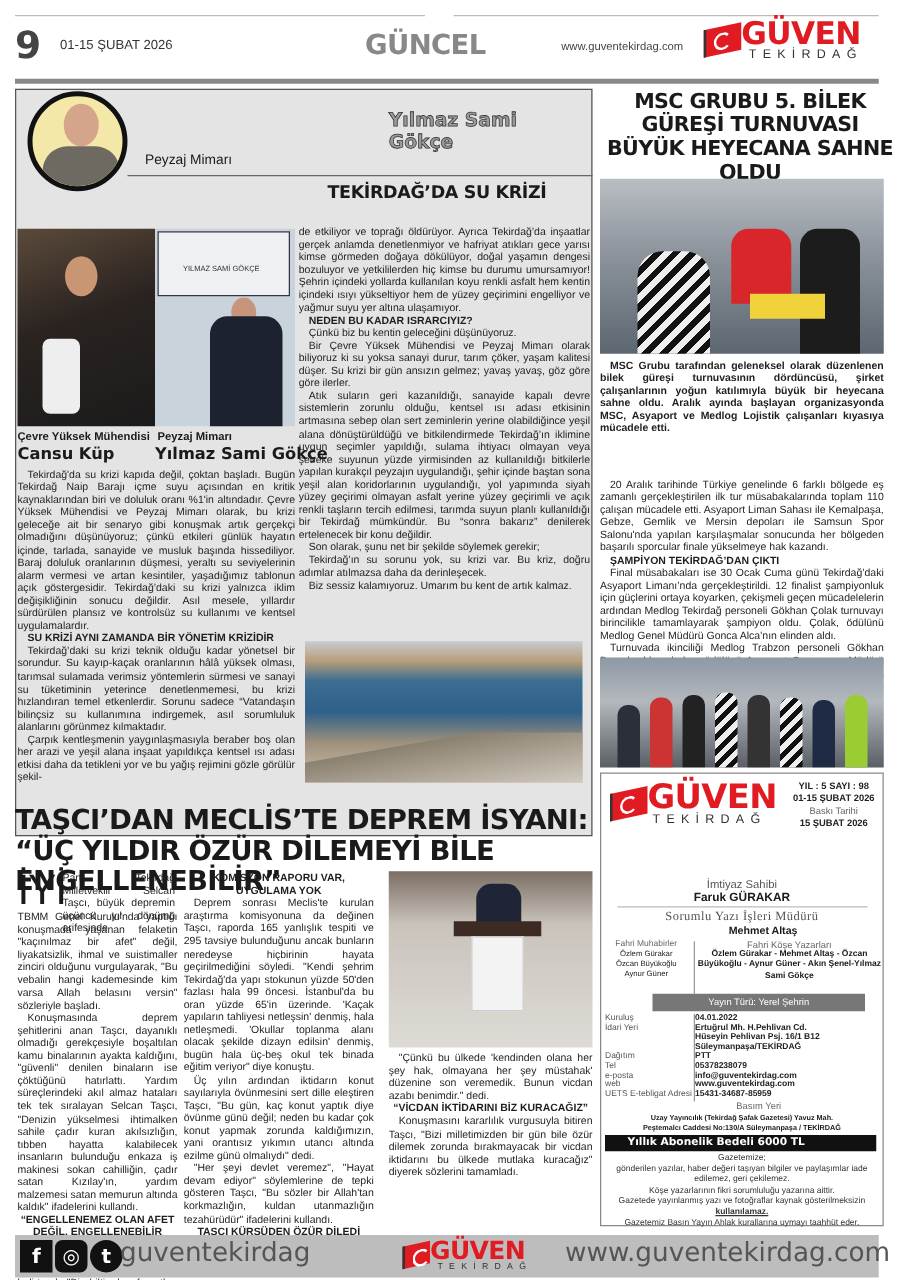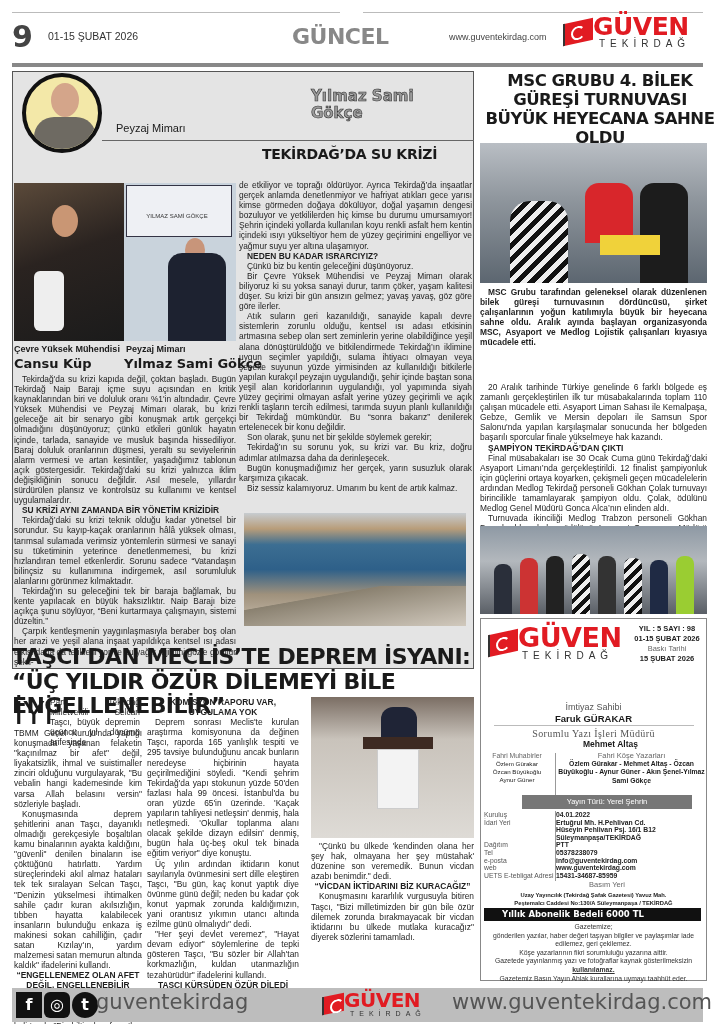--- a/index.html
+++ b/index.html
@@ -161,39 +161,37 @@
 </div>
 <div class="abs cap1">Çevre Yüksek Mühendisi</div>
 <div class="abs cap2">Peyzaj Mimarı</div>
 <div class="abs cap3">Cansu Küp</div>
 <div class="abs cap4">Yılmaz Sami Gökçe</div>
 
 <div class="abs txt colL">
   <p>Tekirdağ'da su krizi kapıda değil, çoktan başladı. Bugün Tekirdağ Naip Barajı içme suyu açısından en kritik kaynaklarından biri ve doluluk oranı %1'in altındadır. Çevre Yüksek Mühendisi ve Peyzaj Mimarı olarak, bu krizi geleceğe ait bir senaryo gibi konuşmak artık gerçekçi olmadığını düşünüyoruz; çünkü etkileri günlük hayatın içinde, tarlada, sanayide ve musluk başında hissediliyor. Baraj doluluk oranlarının düşmesi, yeraltı su seviyelerinin alarm vermesi ve artan kesintiler, yaşadığımız tablonun açık göstergesidir. Tekirdağ’daki su krizi yalnızca iklim değişikliğinin sonucu değildir. Asıl mesele, yıllardır sürdürülen plansız ve kontrolsüz su kullanımı ve kentsel uygulamalardır.</p>
   <h4>SU KRİZİ AYNI ZAMANDA BİR YÖNETİM KRİZİDİR</h4>
   <p>Tekirdağ’daki su krizi teknik olduğu kadar yönetsel bir sorundur. Su kayıp-kaçak oranlarının hâlâ yüksek olması, tarımsal sulamada verimsiz yöntemlerin sürmesi ve sanayi su tüketiminin yeterince denetlenmemesi, bu krizi hızlandıran temel etkenlerdir. Sorunu sadece “Vatandaşın bilinçsiz su kullanımına indirgemek, asıl sorumluluk alanlarını görünmez kılmaktadır.</p>
-  <p>Tekirdağ’ın su geleceğini tek bir baraja bağlamak, bu kente yapılacak en büyük haksızlıktır. Naip Barajı bize açıkça şunu söylüyor, “Beni kurtarmaya çalışmayın, sistemi düzeltin.”</p>
   <p>Çarpık kentleşmenin yaygınlaşmasıyla beraber boş olan her arazi ve yeşil alana inşaat yapıldıkça kentsel ısı adası etkisi daha da tetikleni yor ve bu yağış rejimini gözle görülür şekil-</p>
 </div>
 <div class="abs txt colR">
   <p style="text-indent:0">de etkiliyor ve toprağı öldürüyor. Ayrıca Tekirdağ’da inşaatlar gerçek anlamda denetlenmiyor ve hafriyat atıkları gece yarısı kimse görmeden doğaya dökülüyor, doğal yaşamın dengesi bozuluyor ve yetkililerden hiç kimse bu durumu umursamıyor! Şehrin içindeki yollarda kullanılan koyu renkli asfalt hem kentin içindeki ısıyı yükseltiyor hem de yüzey geçirimini engelliyor ve yağmur suyu yer altına ulaşamıyor.</p>
   <h4>NEDEN BU KADAR ISRARCIYIZ?</h4>
   <p>Çünkü biz bu kentin geleceğini düşünüyoruz.</p>
   <p>Bir Çevre Yüksek Mühendisi ve Peyzaj Mimarı olarak biliyoruz ki su yoksa sanayi durur, tarım çöker, yaşam kalitesi düşer. Su krizi bir gün ansızın gelmez; yavaş yavaş, göz göre göre ilerler.</p>
   <p>Atık suların geri kazanıldığı, sanayide kapalı devre sistemlerin zorunlu olduğu, kentsel ısı adası etkisinin artmasına sebep olan sert zeminlerin yerine olabildiğince yeşil alana dönüştürüldüğü ve bitkilendirmede Tekirdağ’ın iklimine uygun seçimler yapıldığı, sulama ihtiyacı olmayan veya şebeke suyunun yüzde yirmisinden az kullanıldığı bitkilerle yapılan kurakçıl peyzajın uygulandığı, şehir içinde baştan sona yeşil alan koridorlarının uygulandığı, yol yapımında siyah yüzey geçirimi olmayan asfalt yerine yüzey geçirimli ve açık renkli taşların tercih edilmesi, tarımda suyun planlı kullanıldığı bir Tekirdağ mümkündür. Bu “sonra bakarız” denilerek ertelenecek bir konu değildir.</p>
   <p>Son olarak, şunu net bir şekilde söylemek gerekir;</p>
   <p>Tekirdağ’ın su sorunu yok, su krizi var. Bu kriz, doğru adımlar atılmazsa daha da derinleşecek.</p>
-  <p>Bugün konuşmadığımız her gerçek, yarın susuzluk olarak karşımıza çıkacak.</p>
   <p>Biz sessiz kalamıyoruz. Umarım bu kent de artık kalmaz.</p>
 </div>
 <div class="abs damphoto">
     <div class="shore"></div>
   </div>
 
-<div class="abs msctitle">MSC GRUBU 4. BİLEK GÜREŞİ TURNUVASI BÜYÜK HEYECANA SAHNE OLDU</div>
+<div class="abs msctitle">MSC GRUBU 5. BİLEK GÜREŞİ TURNUVASI BÜYÜK HEYECANA SAHNE OLDU</div>
 <div class="abs mscphoto">
   <div class="ref"></div>
     <div class="red"></div>
     <div class="black"></div>
     <div class="table"></div>
 </div>
 <div class="abs txt msclead">
     <p>MSC Grubu tarafından geleneksel olarak düzenlenen bilek güreşi turnuvasının dördüncüsü, şirket çalışanlarının yoğun katılımıyla büyük bir heyecana sahne oldu. Aralık ayında başlayan organizasyonda MSC, Asyaport ve Medlog Lojistik çalışanları kıyasıya mücadele etti.</p>
   </div>
 <div class="abs txt mscbody">

